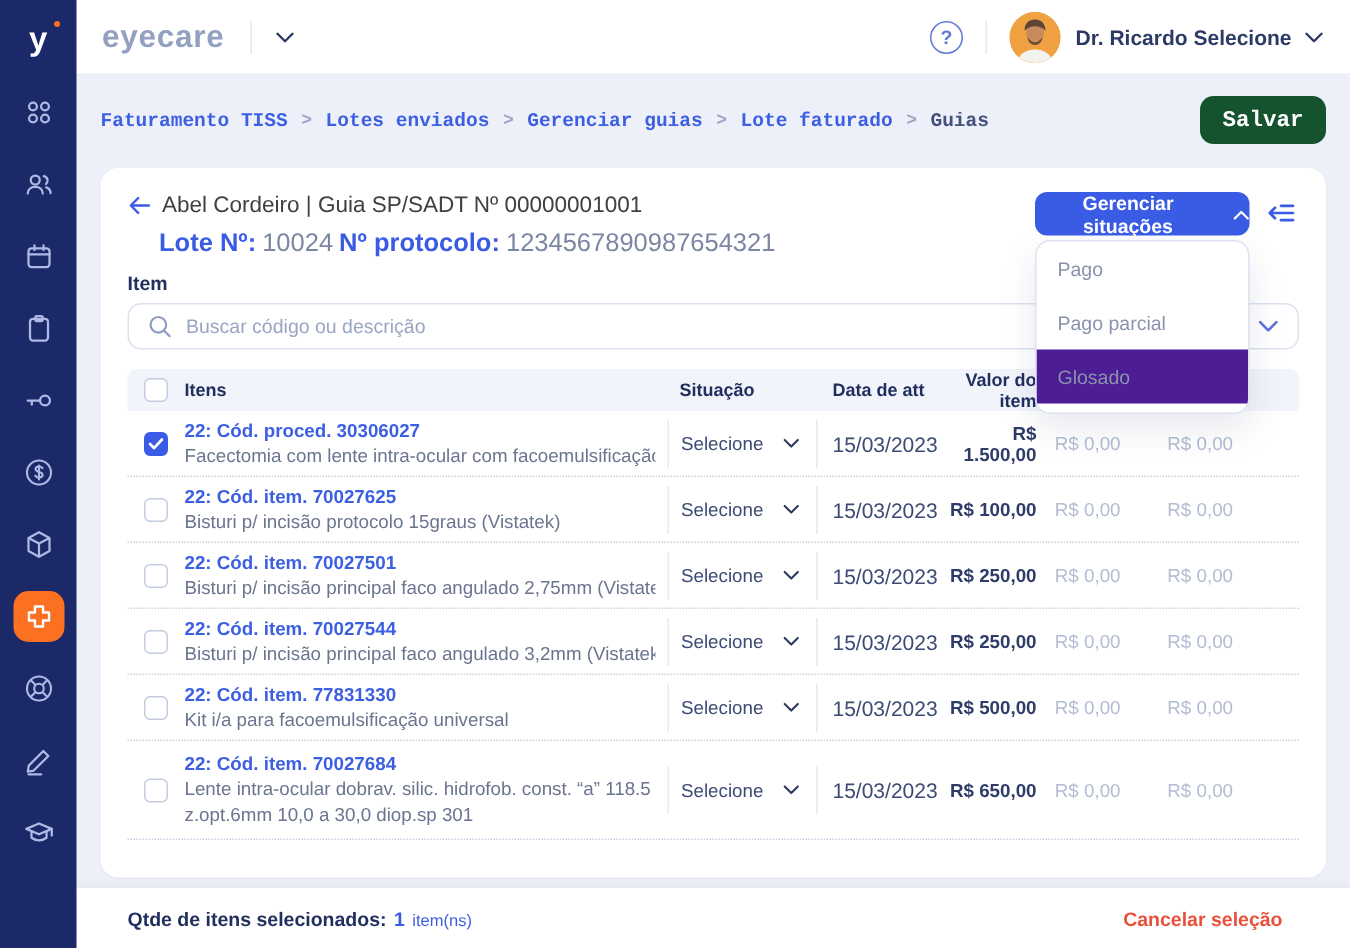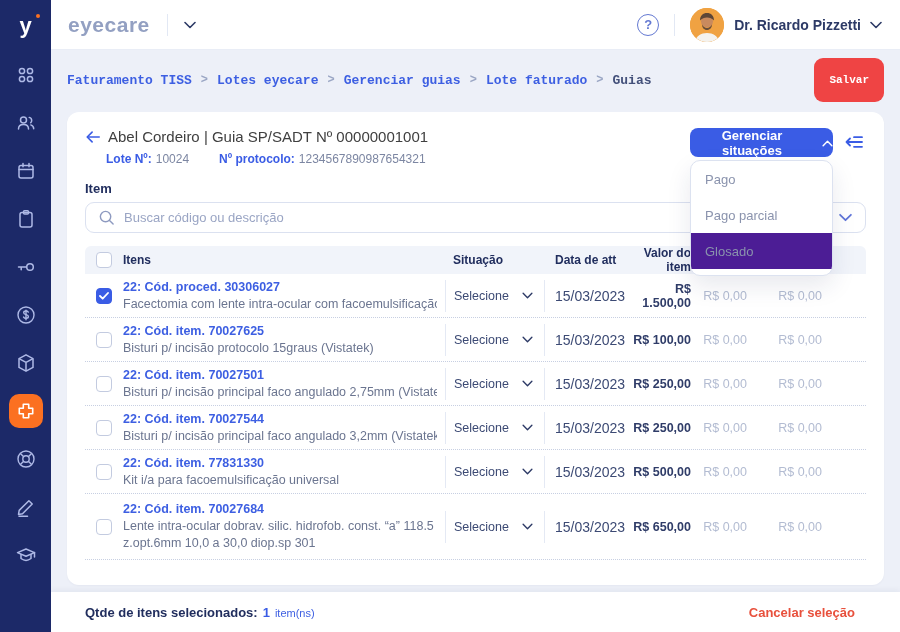--- a/index.html
+++ b/index.html
@@ -29,28 +29,28 @@
   .user { display:flex; align-items:center; gap:9px; margin-right:18px; cursor:pointer; }
   .user-name { color:#2d3a66; font-size:14px; font-weight:bold; margin-left:1px; }
   .chev { color:#2d3a66; display:flex; }
 
   
   .crumb-row { position:absolute; left:67px; top:64px; width:817px; height:32px; display:flex; align-items:center;font-family:Liberation Mono, monospace; }
   .crumbs { display:flex; align-items:center; gap:9px; font-size:13px; font-weight:bold; }
   .crumb-link { color:#3d5fe2; cursor:pointer; }
   .crumb-sep { color:#9aa6c4; font-size:12px; }
   .crumb-cur { color:#43507a; }
-  .save-btn { margin-left:auto; background:#ef4444; color:#fff; border:none; border-radius:9px; height:44px; padding:0 15px; font-size:11px; font-weight:bold; font-family:inherit; cursor:pointer; }
+  .save-btn { margin-left:auto; background:#14532d; color:#fff; border:none; border-radius:9px; height:32px; padding:0 15px; font-size:15px; font-weight:bold; font-family:inherit; cursor:pointer; }
 
   
   .card { position:absolute; left:67px; top:112px; width:817px; height:473px; background:#fff; border-radius:12px; box-shadow:0 1px 2px rgba(20,30,80,.04); z-index:5; }
   .title-row { position:absolute; left:18px; top:16px; display:flex; align-items:center; gap:7px; }
   .back-arrow { color:#3a5ce5; display:flex; cursor:pointer; }
   .guide-title { color:#404040; font-size:15px; font-weight:normal; }
-  .meta-row { position:absolute; left:39px; top:40px; display:flex; align-items:center; gap:30px; font-size:12px; }
+  .meta-row { position:absolute; left:39px; top:40px; display:flex; align-items:center; gap:4px; font-size:17px; }
   .meta-label { color:#3a5ce5; font-weight:bold; }
   .meta-val { color:#7c86a2; margin-left:4px; }
 
   .manage-btn { position:absolute; left:623px; top:16px; width:143px; height:29px; background:#3a5ce5; color:#fff; border:none; border-radius:8px; font-size:13px; font-weight:bold; font-family:inherit; display:flex; align-items:center; justify-content:space-between; gap:8px; cursor:pointer; }
   .collapse-ic { position:absolute; left:777px; top:21px; color:#3a5ce5; cursor:pointer; }
 
   .dropdown { position:absolute; left:623px; top:48px; width:143px; background:#fff; border:1px solid #dce2f0; border-radius:10px; box-shadow:0 10px 24px rgba(25,35,85,.10); z-index:15; padding-bottom:6px; overflow:hidden; }
   .dd-item { height:36px; display:flex; align-items:center; padding-left:14px; color:#8a93ad; font-size:13px; cursor:pointer; }
   .dd-item.hover { background:#4c1d95; }
 
@@ -220,35 +220,35 @@
       <span class="user">
         <span class="avatar">
           <svg width="34" height="34" viewBox="0 0 34 34">
               <rect width="34" height="34" fill="#f0a242"></rect>
               <circle cx="17" cy="13.5" r="6" fill="#c98a5e"></circle>
               <path d="M10 12.5c0-5 3-7.5 7-7.5s7 2.5 7 7.5c-2-2-4-3-7-3s-5 1-7 3z" fill="#5d4637"></path>
               <path d="M12 16.5c1.2 2.2 3 3.5 5 3.5s3.8-1.3 5-3.5c0 3-2 5.5-5 5.5s-5-2.5-5-5.5z" fill="#6b4f3a"></path>
               <path d="M5 34c1-6 6-9 12-9s11 3 12 9z" fill="#f4f2ee"></path>
             </svg>
         </span>
-        <span class="user-name">Dr. Ricardo Pizzetti</span>
+        <span class="user-name">Dr. Ricardo Selecione</span>
         <span class="chev">
             <svg width="12" height="8" viewBox="0 0 12 8" fill="none" stroke="currentColor" stroke-width="1.6" stroke-linecap="round" stroke-linejoin="round">
               <path d="M1 1.5l5 5 5-5"></path>
             </svg>
           </span>
       </span>
     </span>
   </div>
 
   <div class="crumb-row">
     <span class="crumbs">
       <span class="crumb-link">Faturamento TISS</span>
       <span class="crumb-sep">&gt;</span>
-      <span class="crumb-link">Lotes eyecare</span>
+      <span class="crumb-link">Lotes enviados</span>
       <span class="crumb-sep">&gt;</span>
       <span class="crumb-link">Gerenciar guias</span>
       <span class="crumb-sep">&gt;</span>
       <span class="crumb-link">Lote faturado</span>
       <span class="crumb-sep">&gt;</span>
       <span class="crumb-cur">Guias</span>
     </span>
     <button class="save-btn">Salvar</button>
   </div>
 

